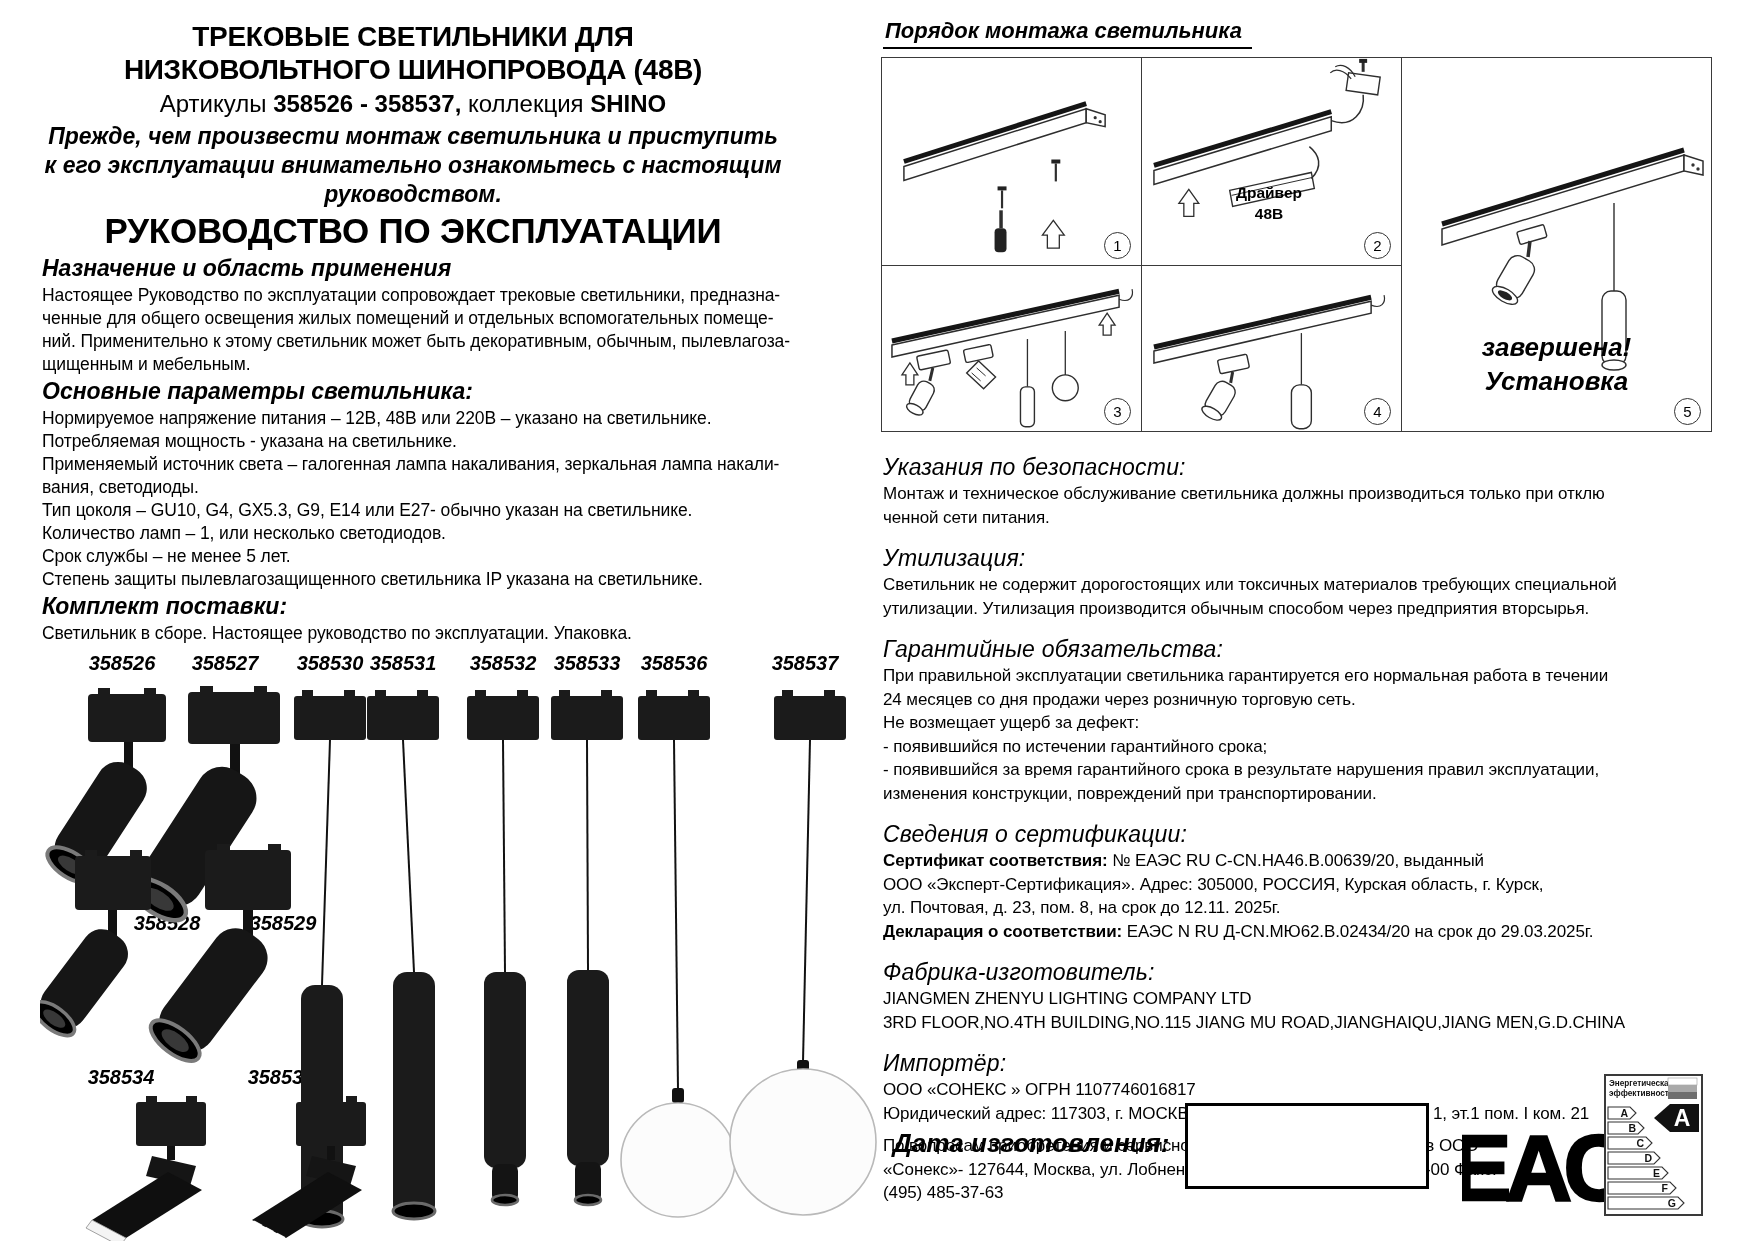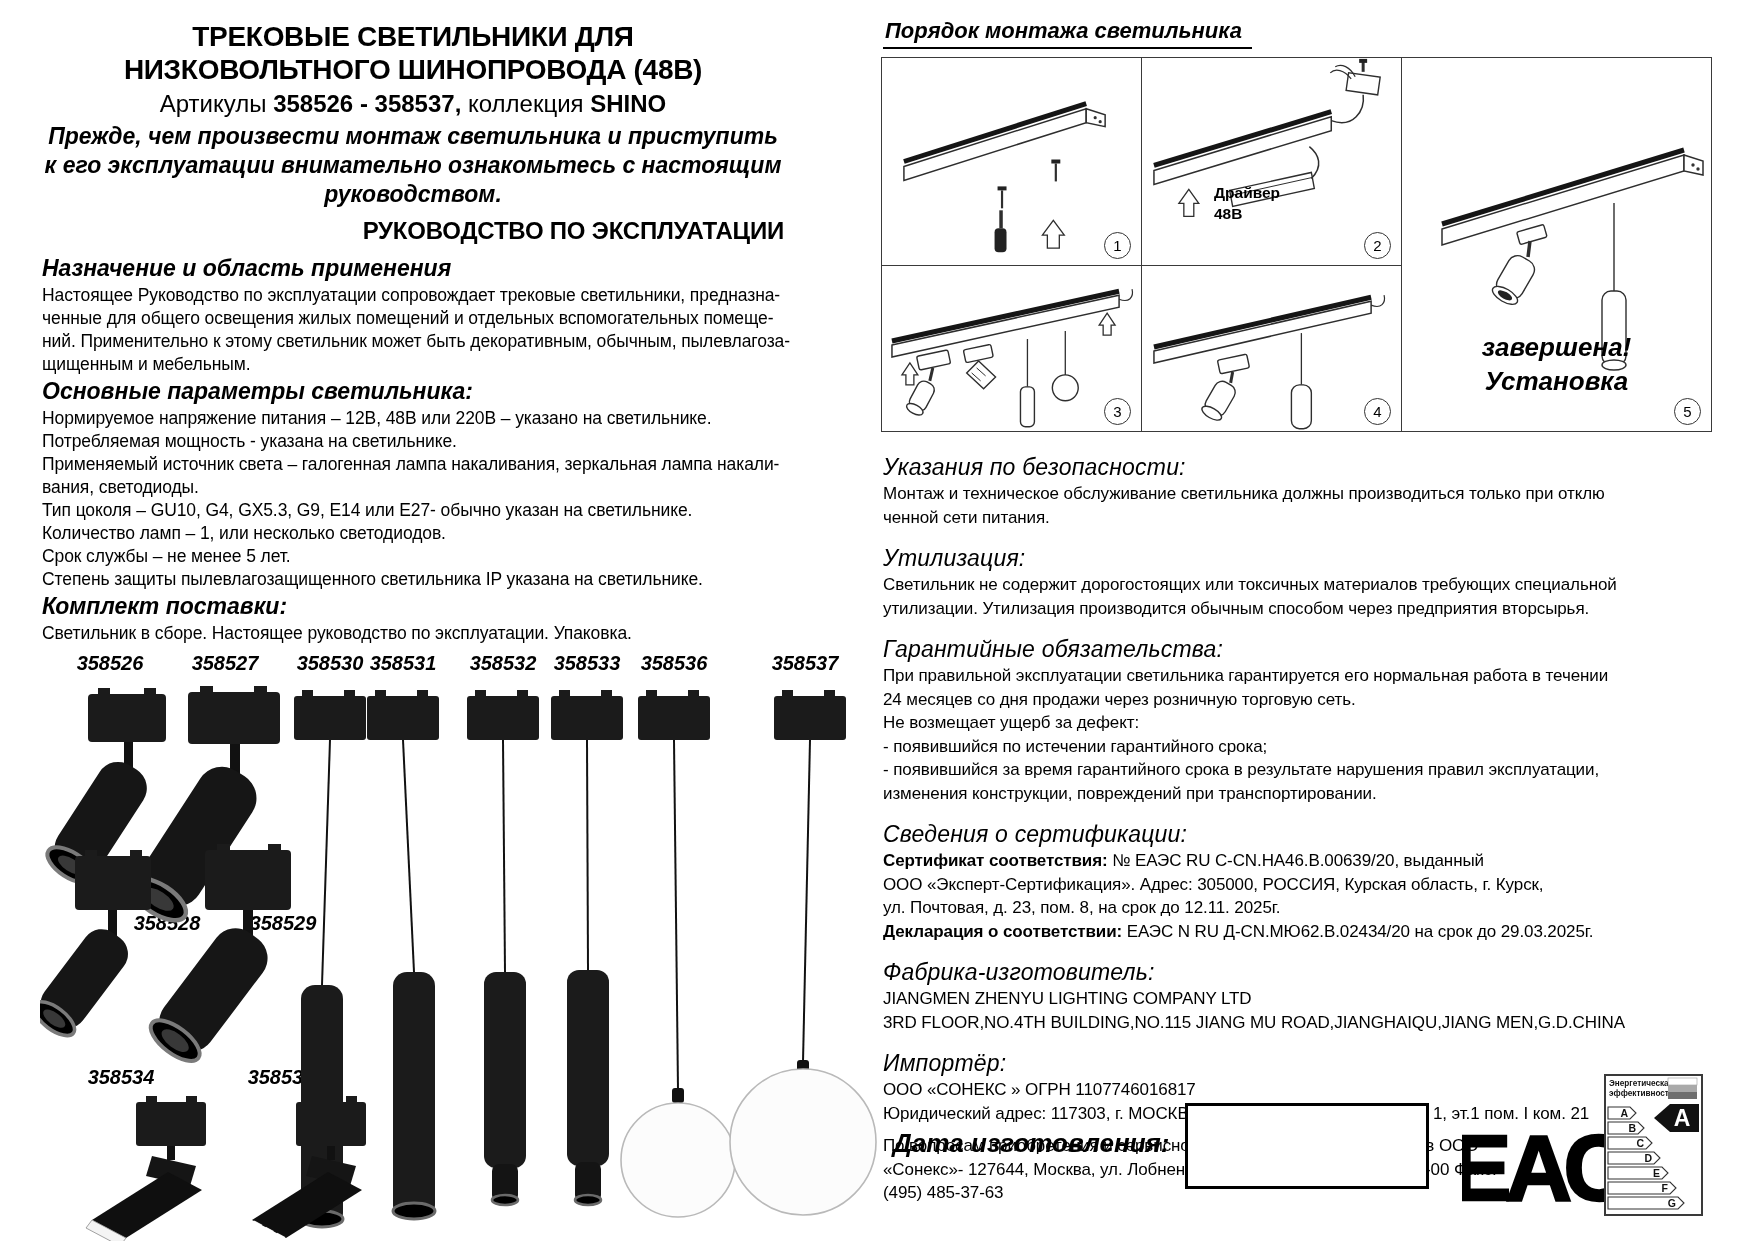--- a/index.html
+++ b/index.html
@@ -5,38 +5,38 @@
   html,body{margin:0;padding:0;background:#888;}
   #page{position:relative;width:1754px;height:1241px;background:#ffffff;
         font-family:"Liberation Sans",sans-serif;color:#000;overflow:hidden;}
   .abs{position:absolute;}
   
   #lwrap{position:absolute;left:42px;top:20px;width:742px;}
   .t1{font-size:28px;font-weight:700;text-align:center;line-height:33px;letter-spacing:-.3px;}
   .sub{font-size:24px;text-align:center;line-height:36px;}
   .sub b{font-weight:700;}
   .notice{font-size:23px;font-style:italic;font-weight:700;text-align:center;line-height:29px;}
-  .manual{font-size:24px;font-weight:700;text-align:right;line-height:44px;letter-spacing:-.2px;}
+  .manual{font-size:35px;font-weight:700;text-align:center;line-height:44px;letter-spacing:-.2px;}
   .lh{font-size:23px;font-weight:700;font-style:italic;line-height:31px;}
   .bl{font-size:17.5px;line-height:23px;white-space:nowrap;letter-spacing:-.1px;}
   .plabel{position:absolute;width:132px;text-align:center;font-style:italic;font-weight:700;font-size:20px;}
   
   #mhead{position:absolute;left:883px;top:18px;font-size:22px;font-weight:700;font-style:italic;
          border-bottom:2.5px solid #000;padding:0 10px 3px 2px;}
   #mgrid{position:absolute;left:881px;top:57px;width:829px;height:373px;border:1.6px solid #3a3a3a;}
   .cell{position:absolute;box-sizing:border-box;}
   .cell svg{display:block;width:100%;height:100%;}
   #c1{left:0;top:0;width:260px;height:208px;border-right:1.6px solid #3a3a3a;border-bottom:1.6px solid #3a3a3a;}
   #c2{left:260px;top:0;width:260px;height:208px;border-right:1.6px solid #3a3a3a;border-bottom:1.6px solid #3a3a3a;}
   #c3{left:520px;top:0;width:309px;height:373px;}
   #c4{left:0;top:208px;width:260px;height:165px;border-right:1.6px solid #3a3a3a;}
   #c5{left:260px;top:208px;width:260px;height:165px;border-right:1.6px solid #3a3a3a;}
   .badge{position:absolute;right:10px;bottom:6px;width:25px;height:25px;border:1.5px solid #333;
          border-radius:50%;text-align:center;line-height:25px;font-size:15px;background:#fff;}
-  .drv{position:absolute;left:72px;top:124px;width:110px;text-align:left;font-weight:700;
+  .drv{position:absolute;left:72px;top:124px;width:110px;text-align:center;font-weight:700;
        font-size:15.5px;line-height:21px;}
   .done{position:absolute;left:0;top:272px;width:100%;text-align:center;font-size:26px;
         font-weight:700;font-style:italic;line-height:34px;}
   
   .tk{fill:#fff;stroke:#2e2e2e;stroke-width:1.5;}
   .ts{stroke:#151515;stroke-width:5;fill:none;}
   .ln{stroke:#2e2e2e;fill:none;}
   .oa{fill:#fff;stroke:#2e2e2e;stroke-width:1.3;}
   .ol{fill:#fff;stroke:#2e2e2e;stroke-width:1.4;}
   
@@ -75,21 +75,21 @@
     <div class="bl">Применяемый источник света – галогенная лампа накаливания, зеркальная лампа накали-</div>
     <div class="bl">вания, светодиоды.</div>
     <div class="bl">Тип цоколя – GU10, G4, GX5.3, G9, Е14 или Е27- обычно указан на светильнике.</div>
     <div class="bl">Количество ламп – 1, или несколько светодиодов.</div>
     <div class="bl">Срок службы – не менее 5 лет.</div>
     <div class="bl">Степень защиты пылевлагозащищенного светильника IP указана на светильнике.</div>
     <div class="lh">Комплект поставки:</div>
     <div class="bl">Светильник в сборе. Настоящее руководство по эксплуатации. Упаковка.</div>
   </div>
 
-  <div class="plabel" style="left:44px;top:652px;">358526</div>
+  <div class="plabel" style="left:56px;top:652px;">358526</div>
   <div class="plabel" style="left:159px;top:652px;">358527</div>
   <div class="plabel" style="left:264px;top:652px;">358530</div>
   <div class="plabel" style="left:337px;top:652px;">358531</div>
   <div class="plabel" style="left:437px;top:652px;">358532</div>
   <div class="plabel" style="left:521px;top:652px;">358533</div>
   <div class="plabel" style="left:608px;top:652px;">358536</div>
   <div class="plabel" style="left:739px;top:652px;">358537</div>
   <div class="plabel" style="left:101px;top:912px;">358528</div>
   <div class="plabel" style="left:217px;top:912px;">358529</div>
   <div class="plabel" style="left:55px;top:1066px;">358534</div>

